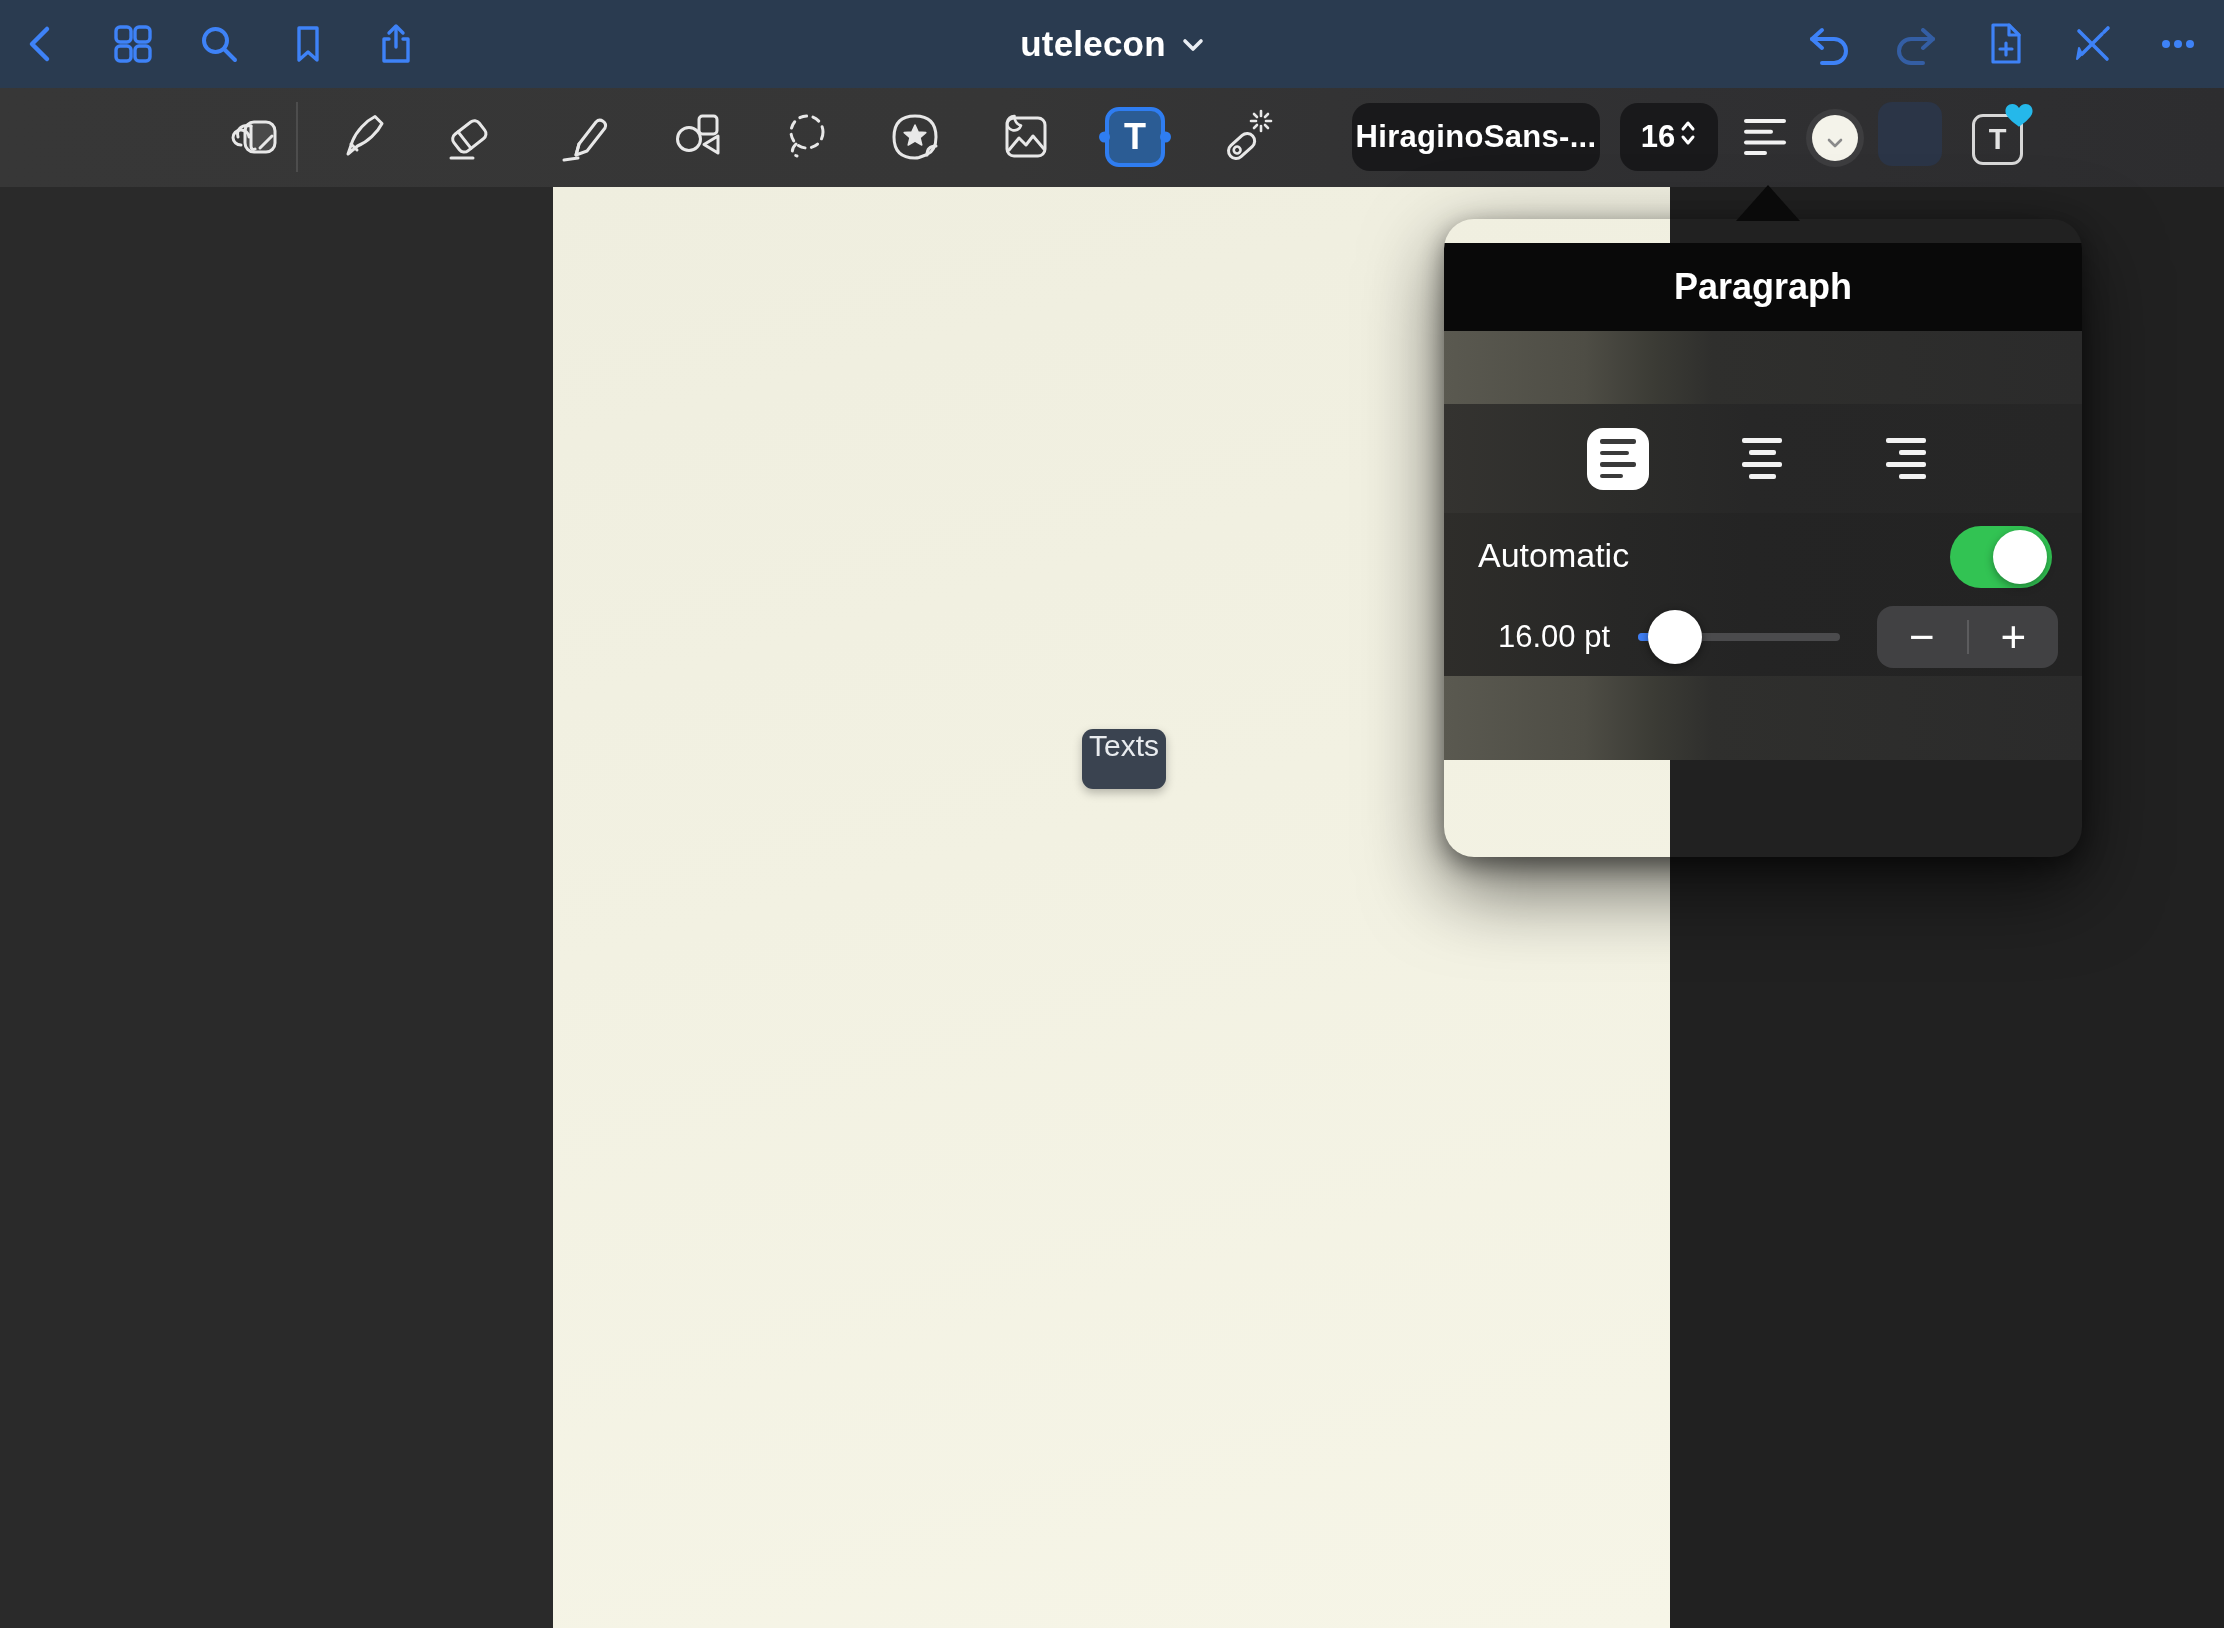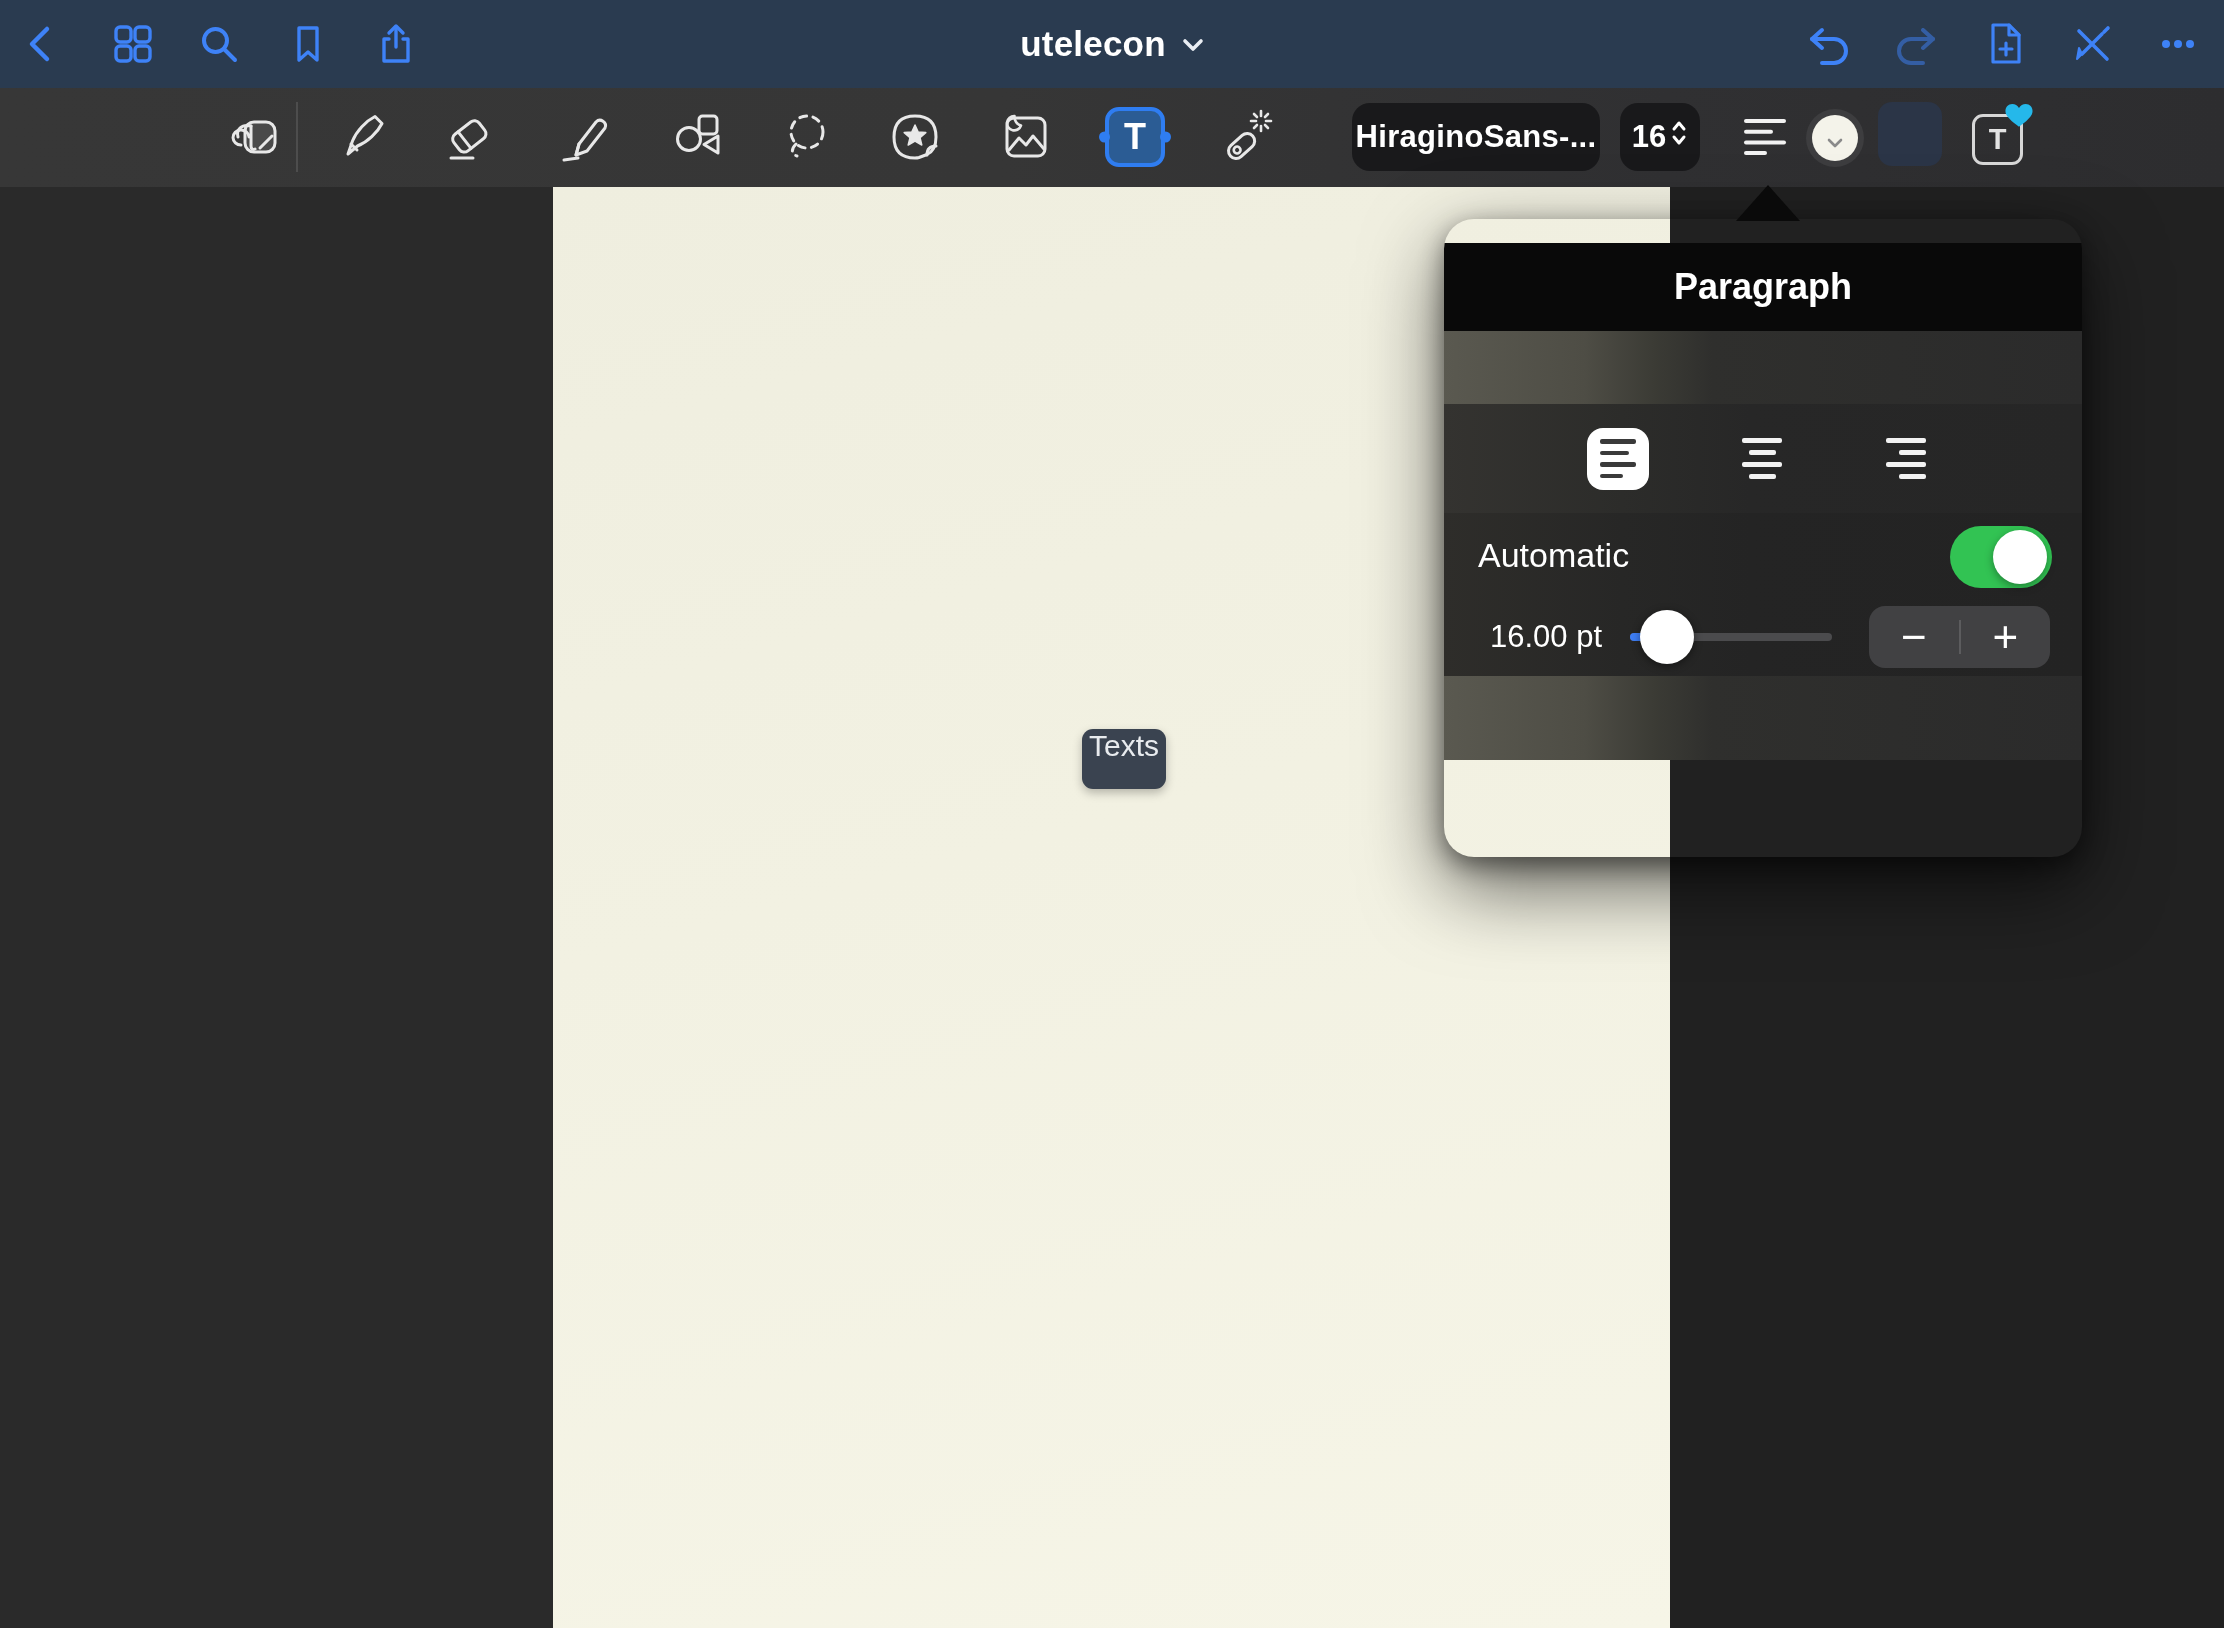--- a/index.html
+++ b/index.html
@@ -14,21 +14,21 @@
   .title-wrap { position:absolute; left:0; top:0; width:2224px; height:88px; display:flex; align-items:center; justify-content:center; gap:16px; pointer-events:none; }
   .doc-title { color:#ffffff; font-size:35px; font-weight:700; letter-spacing:.2px; }
 
   
   .toolbar { position:absolute; left:0; top:88px; width:2224px; height:99px; background:linear-gradient(90deg,#373737 0%,#363636 45%,#303032 75%,#2d2d2f 100%); z-index:25; }
   .tool { position:absolute; top:17px; width:64px; height:64px; display:flex; align-items:center; justify-content:center; }
   .tool svg { display:block; }
   .tb-divider { position:absolute; left:296px; top:14px; width:2px; height:70px; background:#4d4d4d; }
   .pill { position:absolute; top:15px; height:68px; background:#19191b; border-radius:18px; display:flex; align-items:center; justify-content:center; color:#fff; }
   .font-pill { left:1352px; width:248px; font-size:31px; font-weight:600; letter-spacing:.3px; }
-  .size-pill { left:1620px; width:80px; gap:4px; font-size:31px; font-weight:700; }
+  .size-pill { left:1620px; width:98px; gap:4px; font-size:31px; font-weight:700; }
   .text-tool-btn { background:#2b5c94; border:4px solid #2f7df1; border-radius:14px; width:60px; height:60px; top:19px; color:#fff; font-size:36px; font-weight:700; }
   .handle-dot { position:absolute; top:50%; width:11px; height:11px; border-radius:50%; background:#2f7df1; transform:translateY(-50%); }
   .swatch { position:absolute; left:1806px; top:21px; width:58px; height:58px; border-radius:50%; background:#3d3d3f; display:flex; align-items:center; justify-content:center; }
   .swatch-inner { width:46px; height:46px; border-radius:50%; background:#f4f3ea; display:flex; align-items:flex-end; justify-content:center; padding-bottom:9px; }
   .inactive-swatch { position:absolute; left:1878px; top:14px; width:64px; height:64px; border-radius:14px; background:#2b3547; }
   .tfav { position:absolute; left:1968px; top:17px; width:64px; height:64px; }
   .tfav-box { position:absolute; left:4px; top:9px; width:51px; height:51px; border:3.5px solid #d7d7d7; border-radius:11px; color:#e3e3e3; font-size:29px; font-weight:600; display:flex; align-items:center; justify-content:center; }
   .tfav-heart { position:absolute; right:-2px; top:-4px; }
 
   
@@ -61,21 +61,21 @@
   .align-sel-box i { display:block; height:4.5px; background:#3a3a3a; border-radius:2px; }
   .align-lines { width:40px; display:flex; flex-direction:column; gap:7.5px; }
   .align-lines i { display:block; height:4.5px; background:#f2f2f2; border-radius:2px; }
   .ctr { align-items:center; } .rgt { align-items:flex-end; }
   .w-long { width:40px; } .w-short { width:27px; }
   .controls { height:163px; background:linear-gradient(90deg,#2e2d2a 0%,#272726 28%,#242424 48%,#232323 100%); position:relative; }
   .row-auto { position:absolute; left:0; top:0; width:638px; height:84px; }
   .auto-label { position:absolute; left:34px; top:50%; transform:translateY(-50%); color:#fff; font-size:34px; }
   .toggle { position:absolute; right:30px; top:13px; width:102px; height:62px; border-radius:31px; background:#32c353; }
   .toggle .knob { position:absolute; right:5px; top:4px; width:54px; height:54px; border-radius:50%; background:#ffffff; box-shadow:0 3px 8px rgba(0,0,0,.35); }
-  .row-slider { position:absolute; left:0; top:84px; width:638px; height:79px; }
+  .row-slider { position:absolute; left:8px; top:84px; width:638px; height:79px; }
   .spacing-value { position:absolute; left:46px; top:50%; transform:translateY(-50%); color:#fff; font-size:31px; }
   .slider { position:absolute; left:186px; top:50%; width:202px; height:8px; transform:translateY(-50%); border-radius:4px; background:#4b4b4d; }
   .slider-fill { position:absolute; left:0; top:0; height:8px; width:40px; border-radius:4px; background:#3e7ef5; }
   .slider-thumb { position:absolute; left:10px; top:50%; transform:translateY(-50%); width:54px; height:54px; border-radius:50%; background:#ffffff; box-shadow:0 2px 8px rgba(0,0,0,.45); }
   .stepper { position:absolute; left:425px; top:50%; transform:translateY(-50%); width:181px; height:62px; background:#414143; border-radius:16px; display:flex; }
   .step-half { flex:1; display:flex; align-items:center; justify-content:center; color:#ffffff; font-size:44px; font-weight:300; line-height:1; }
   .step-div { width:2px; height:34px; background:#5c5c5e; align-self:center; }
 </style>
 </head>
 <body>

